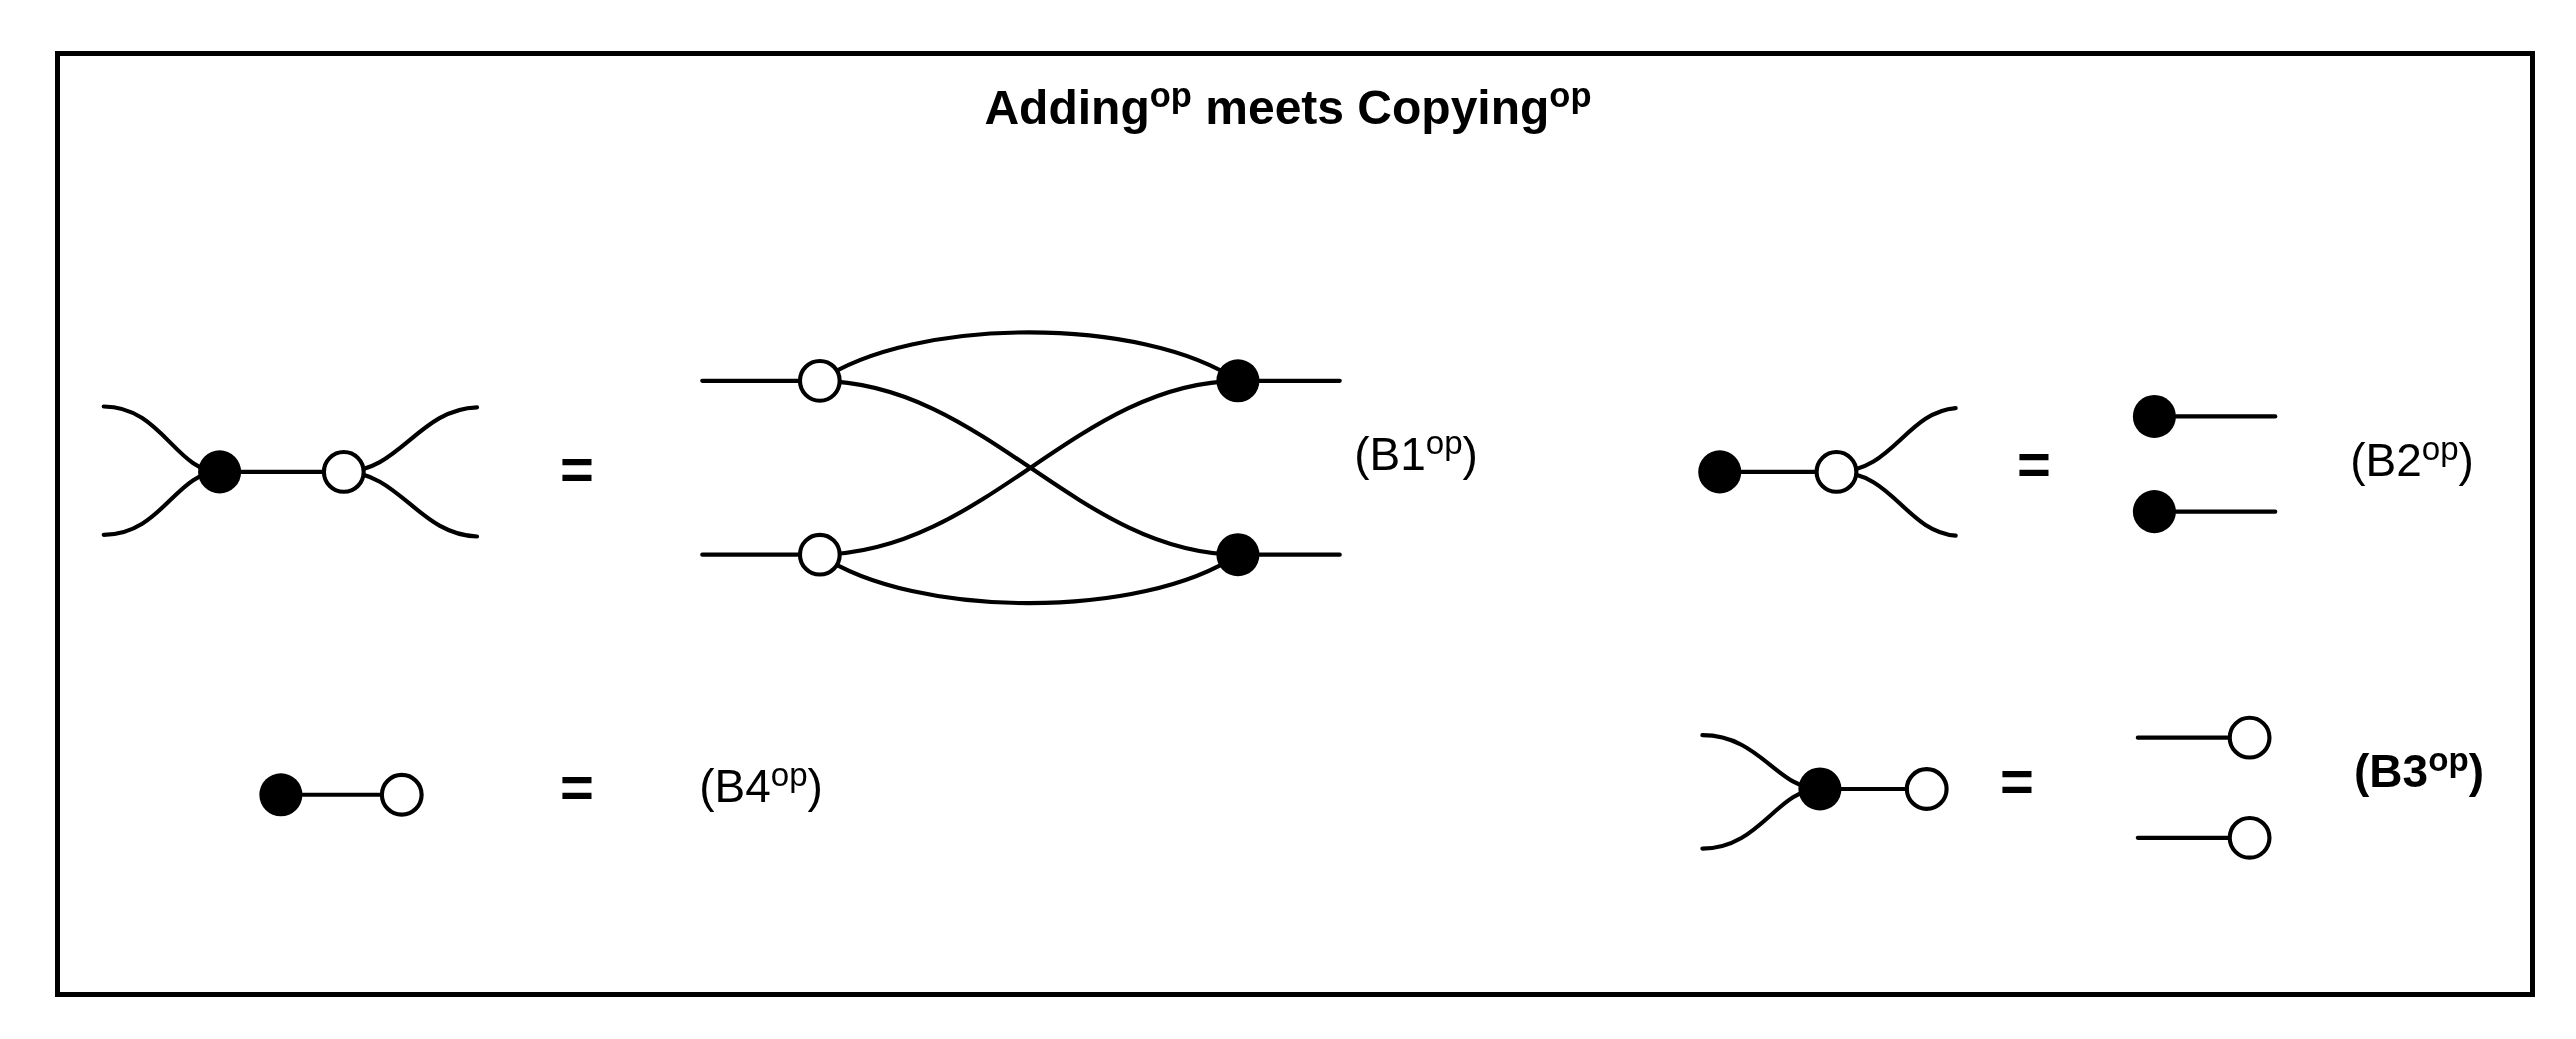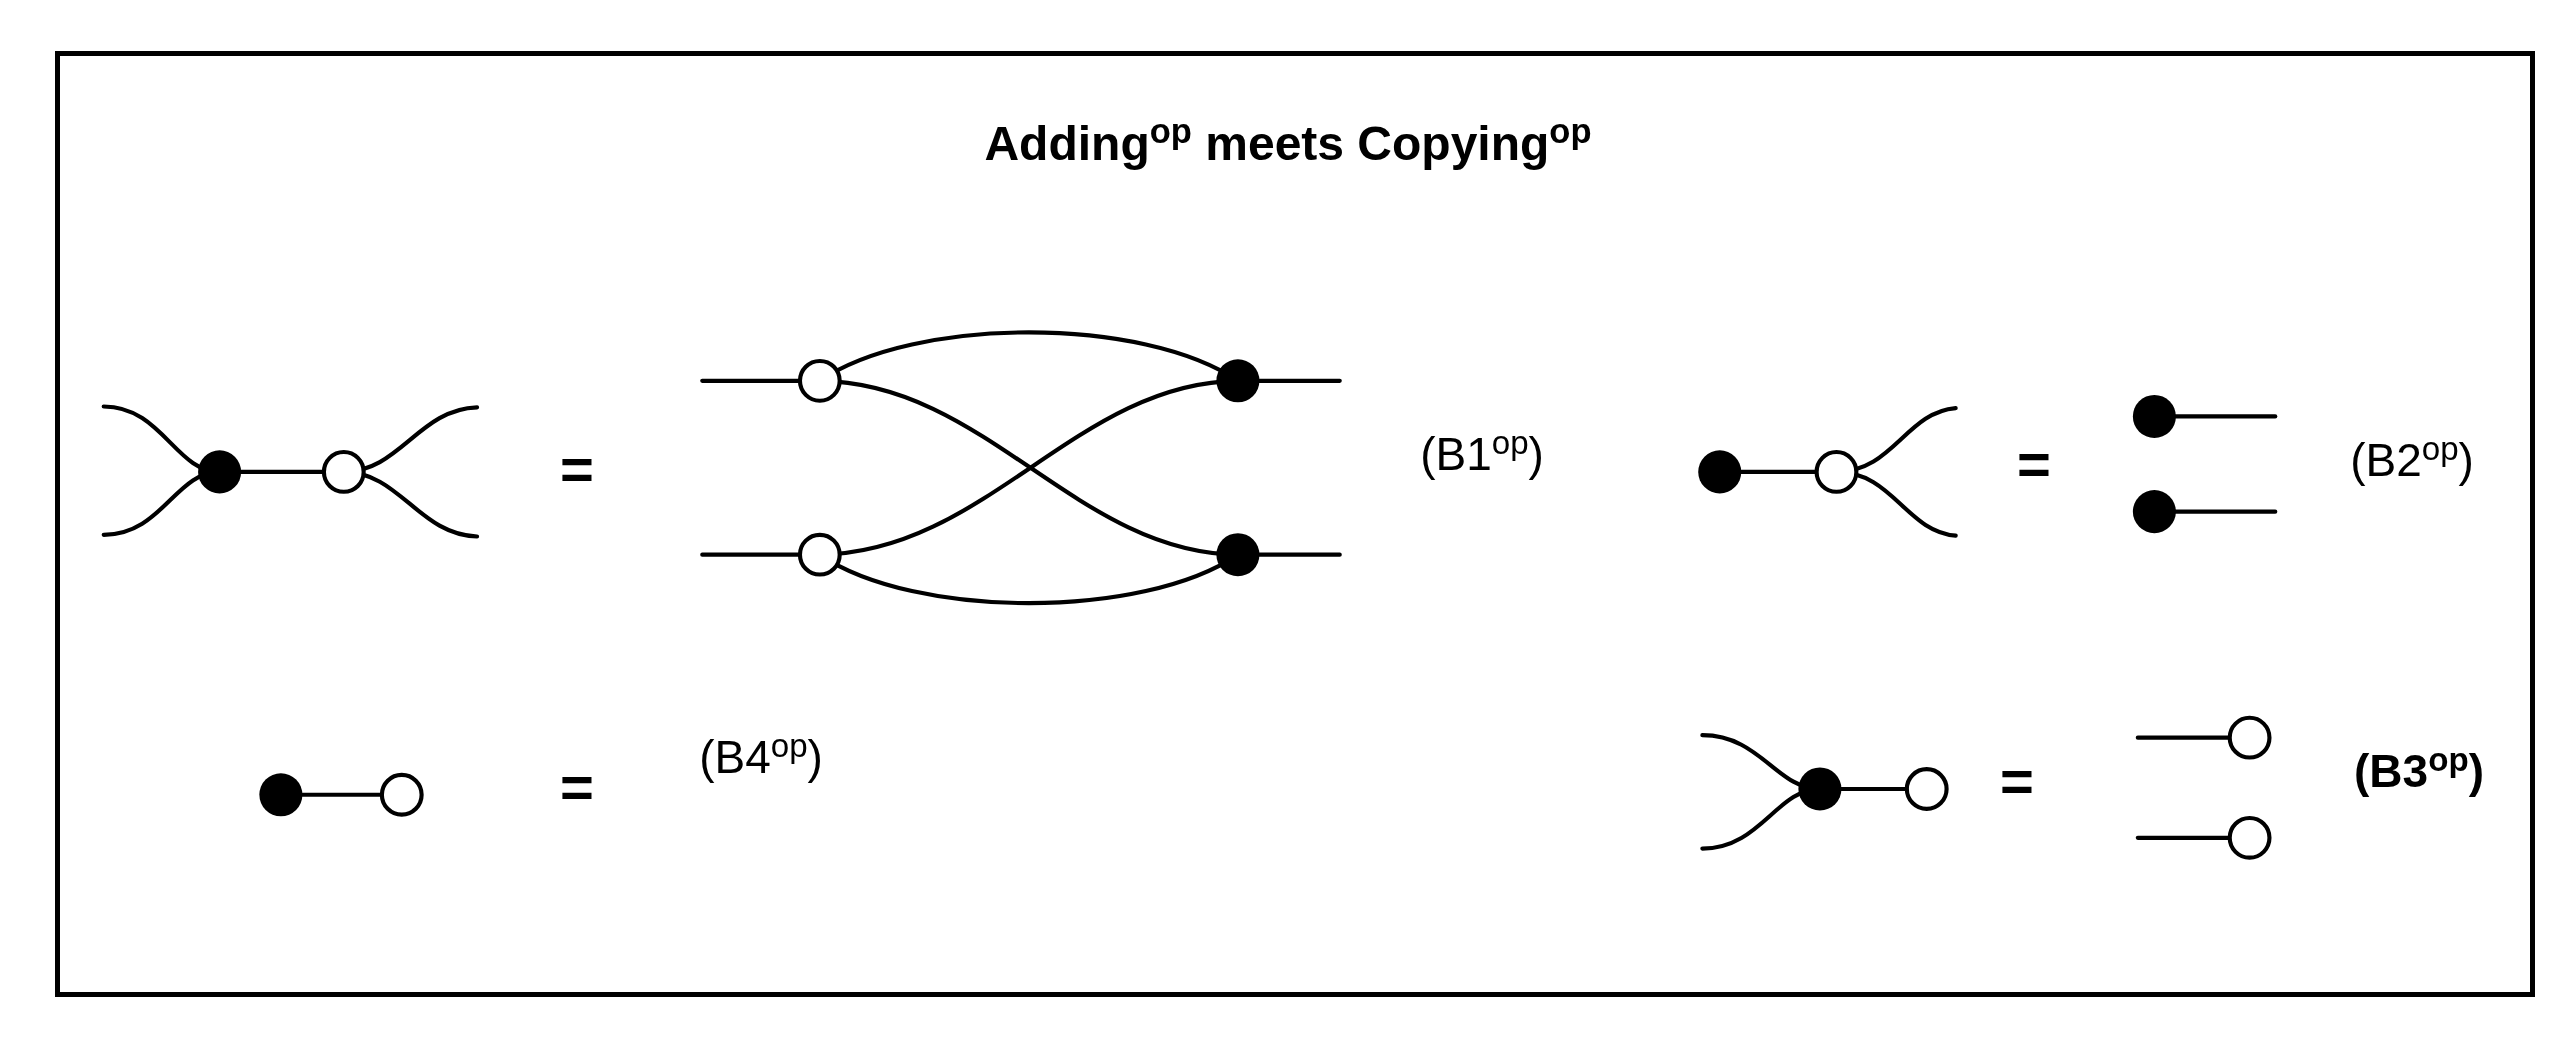--- a/index.html
+++ b/index.html
@@ -50,21 +50,20 @@
   }
   .txt {
     position: absolute;
     transform: translate(-50%, -50%);
     white-space: nowrap;
     line-height: 1;
   }
   .title {
     font-size: 48px;
     font-weight: bold;
-    margin-top: 36px;
   }
   .eq {
     font-size: 58px;
     font-weight: bold;
   }
   .lbl {
     font-size: 46px;
     font-weight: normal;
   }
   sup {
@@ -147,29 +146,29 @@
       <circle class="node-white" cx="2717" cy="1012" r="24"></circle>
     </g>
 
   </svg>
 
   <div class="txt eq" style="left:577px; top:469px;">=</div>
   <div class="txt eq" style="left:2034px; top:464px;">=</div>
   <div class="txt eq" style="left:577px; top:787px;">=</div>
   <div class="txt eq" style="left:2017px; top:781px;">=</div>
 
-  <div class="txt lbl" style="left:1482px; top:454px;">
+  <div class="txt lbl" style="left:1416px; top:454px;">
     <span>(B1</span><sup>op</sup><span>)</span>
   </div>
 
   <div class="txt lbl" style="left:2412px; top:460px;text-align:right;">
     <span>(B2</span><sup>op</sup><span>)</span>
   </div>
 
-  <div class="txt lbl" style="left:761px; top:757px;">
+  <div class="txt lbl" style="left:761px; top:786px;">
     <span>(B4</span><sup>op</sup><span>)</span>
   </div>
 
   <div class="txt lbl" style="left:2419px; top:771px;font-weight:bold;">
     <span>(B3</span><sup>op</sup><span>)</span>
   </div>
 
 </div>
 
 

